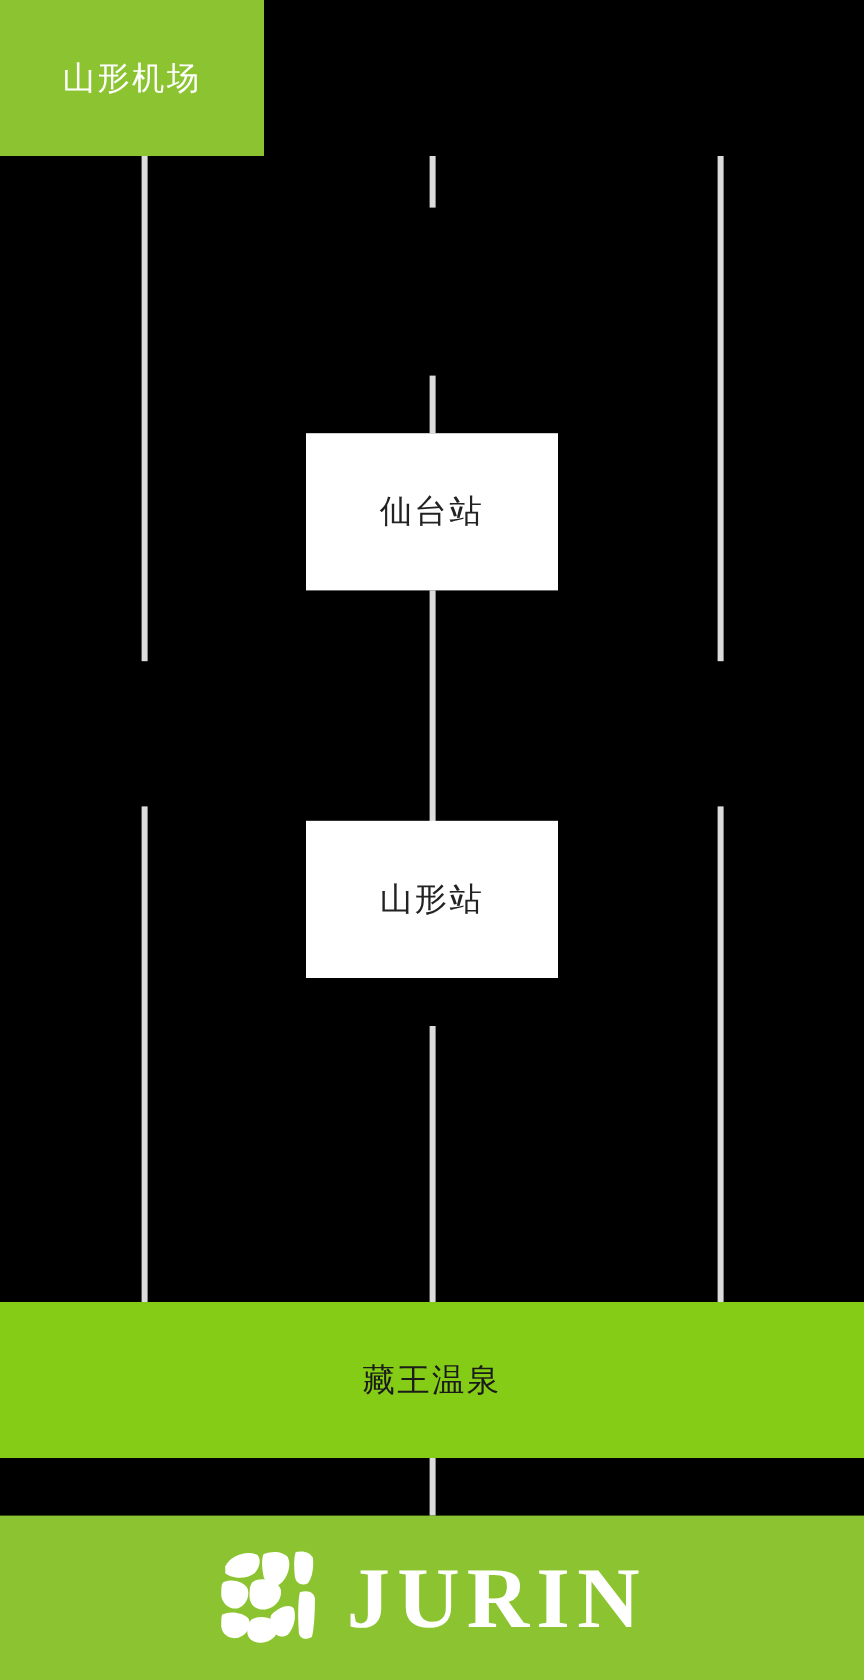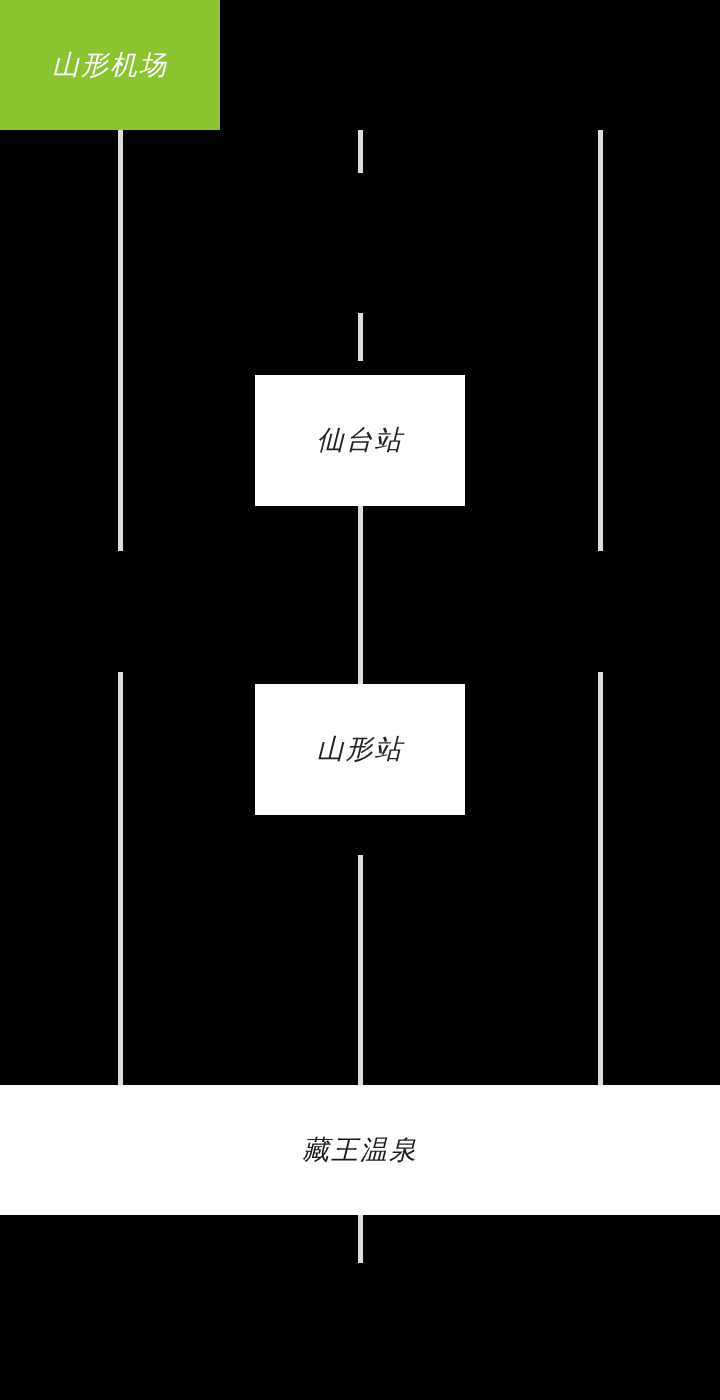--- a/index.html
+++ b/index.html
@@ -10,21 +10,20 @@
   }
   body {
     font-family: "Liberation Sans", "DejaVu Sans", sans-serif;
   }
   #stage {
     position: relative;
     width: 720px;
     height: 1400px;
     background: #000000;
     overflow: hidden;
-    font-style: italic;
   }
 
   
   .route-line {
     position: absolute;
     background: #dcdcdc;
     width: 5px;
   }
 
   
@@ -58,31 +57,31 @@
     align-items: center;
     justify-content: center;
   }
   .station-box .station-label {
     color: #222222;
     font-size: 27px;
     letter-spacing: 2px;
     line-height: 1;
     white-space: nowrap;
   }
-  #station-box-sendai   { top: 375px; }
+  #station-box-sendai   { top: 361px; }
   #station-box-yamagata { top: 684px; }
 
   
   #destination-band {
     position: absolute;
     left: 0;
     top: 1085px;
     width: 720px;
     height: 130px;
-    background: #ffffff;
+    background: #84cc16;
     display: flex;
     align-items: center;
     justify-content: center;
   }
   #destination-band .destination-label {
     color: #1a1a1a;
     font-size: 27px;
     letter-spacing: 2px;
     line-height: 1;
     white-space: nowrap;
@@ -144,14 +143,30 @@
   </div>
 
   <div class="station-box" id="station-box-yamagata">
     <span class="station-label">山形站</span>
   </div>
 
   <div id="destination-band">
     <span class="destination-label">藏王温泉</span>
   </div>
 
+  <div id="brand-bar">
+    <svg id="brand-mark" viewBox="0 0 100 100" aria-hidden="true">
+      <g fill="#ffffff">
+        <path d="M8 18 C14 7, 30 2, 40 7 C44 12, 42 20, 37 25 C28 32, 14 30, 8 25 Z"></path>
+        <path d="M46 6 C56 2, 66 4, 70 9 C74 17, 70 30, 62 36 C55 40, 48 36, 46 28 C44 19, 44 11, 46 6 Z"></path>
+        <path d="M78 4 C86 2, 93 5, 95 10 C96 20, 94 30, 90 35 C84 38, 78 35, 77 28 C76 18, 76 9, 78 4 Z"></path>
+        <path d="M6 34 C14 30, 26 33, 30 40 C33 48, 28 58, 20 60 C12 61, 5 55, 4 47 C4 41, 4 36, 6 34 Z"></path>
+        <path d="M38 32 C48 29, 60 33, 63 41 C65 50, 58 59, 48 61 C38 62, 32 56, 32 47 C32 39, 33 34, 38 32 Z"></path>
+        <path d="M5 66 C13 62, 26 64, 31 70 C35 77, 30 86, 21 89 C12 91, 5 86, 4 78 C4 72, 4 68, 5 66 Z"></path>
+        <path d="M54 66 C62 58, 72 55, 76 60 C79 68, 76 80, 70 86 C64 90, 57 87, 55 80 C53 73, 52 68, 54 66 Z"></path>
+        <path d="M82 44 C90 41, 96 44, 97 50 C97 64, 96 80, 94 88 C88 92, 82 90, 81 84 C80 70, 80 52, 82 44 Z"></path>
+        <path d="M36 70 C46 66, 58 70, 60 78 C61 86, 54 93, 44 94 C34 94, 29 89, 30 81 C31 75, 33 71, 36 70 Z"></path>
+      </g>
+    </svg>
+    <span id="brand-wordmark">JURIN</span>
+  </div>
 
 </div>
 
 </body></html>

